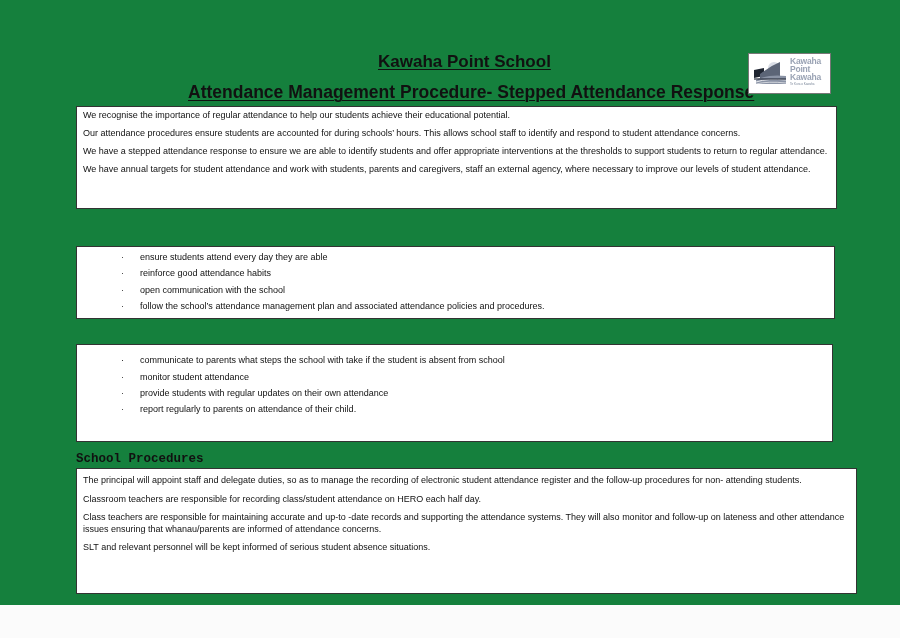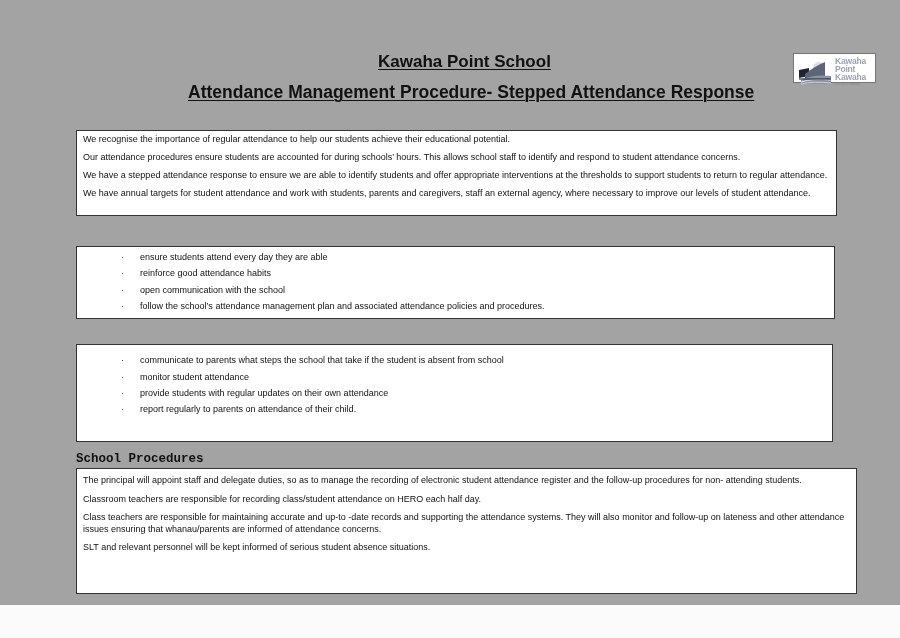--- a/index.html
+++ b/index.html
@@ -12,21 +12,21 @@
       height: 638px;
       position: relative;
       overflow: hidden;
       font-family: "Liberation Sans", sans-serif;
       color: #111;
     }
     .page {
       position: absolute;
       left: 0; top: 0;
       width: 900px; height: 638px;
-      background: #a3a3a3;
+      background: #15803d;
     }
     .bottom-fade {
       position: absolute;
       left: 0; top: 605px;
       width: 900px; height: 33px;
       background: #fbfbfb;
     }
     .title {
       position: absolute;
       font-weight: bold;
@@ -40,25 +40,24 @@
       left: 378px; top: 52px;
       font-size: 17px;
     }
     .title-2 {
       left: 188px; top: 82px;
       font-size: 17.5px;
     }
     .logo {
       position: absolute;
       left: 748px; top: 53px;
-      width: 83px; height: 30px;
+      width: 83px; height: 41px;
       border: 1px solid #777;
       background: #fff;
       box-sizing: border-box;
-      margin-left: 45px;
     }
     .logo-text {
       position: absolute;
       left: 41px; top: 3px;
       font-size: 8.5px;
       line-height: 8px;
       font-weight: bold;
       color: #9aa3b4;
       letter-spacing: -0.2px;
     }
@@ -75,22 +74,22 @@
       box-sizing: border-box;
       background: #fff;
     }
     .box p {
       margin: 0;
       font-size: 9px;
       line-height: 11.5px;
       color: #111;
     }
     .intro-box {
-      left: 76px; top: 130px;
-      width: 761px; height: 86px;
+      left: 76px; top: 106px;
+      width: 761px; height: 103px;
       padding: 3px 6px 0 6px;
     }
     .intro-box p { margin-bottom: 6.5px; }
     .section-heading {
       position: absolute;
       font-weight: bold;
       font-size: 12.5px;
       color: #111;
       white-space: nowrap;
     }
@@ -173,21 +172,21 @@
       <li><span class="bullet">·</span><span>reinforce good attendance habits</span></li>
       <li><span class="bullet">·</span><span>open communication with the school</span></li>
       <li><span class="bullet">·</span><span>follow the school’s attendance management plan and associated attendance policies and procedures.</span></li>
     </ul>
   </div>
 
   <div class="section-heading h-school">School responsibilities</div>
   <div class="box list-box school-box">
     <ul>
       <li><span class="bullet">·</span></li>
-      <li><span class="bullet">·</span><span>communicate to parents what steps the school that take if the student is absent from school</span></li>
+      <li><span class="bullet">·</span><span>communicate to parents what steps the school with take if the student is absent from school</span></li>
       <li><span class="bullet">·</span><span>monitor student attendance</span></li>
       <li><span class="bullet">·</span><span>provide students with regular updates on their own attendance</span></li>
       <li><span class="bullet">·</span><span>report regularly to parents on attendance of their child.</span></li>
     </ul>
   </div>
 
   <div class="section-heading h-proc">School Procedures</div>
   <div class="box proc-box">
     <p>The principal will appoint staff and delegate duties, so as to manage the recording of electronic student attendance register and the follow-up procedures for non- attending students.</p>
     <p>Classroom  teachers are responsible for recording class/student attendance on HERO  each half day.</p>

